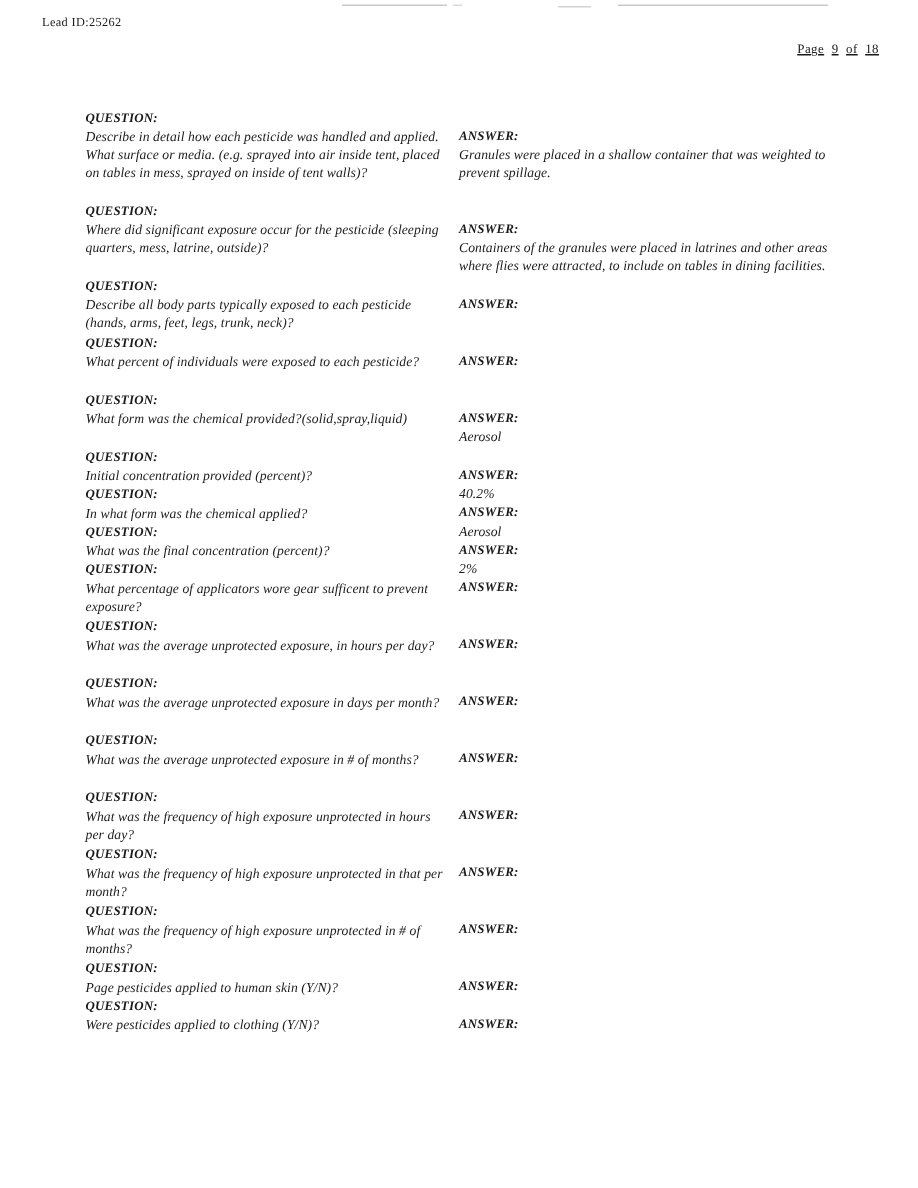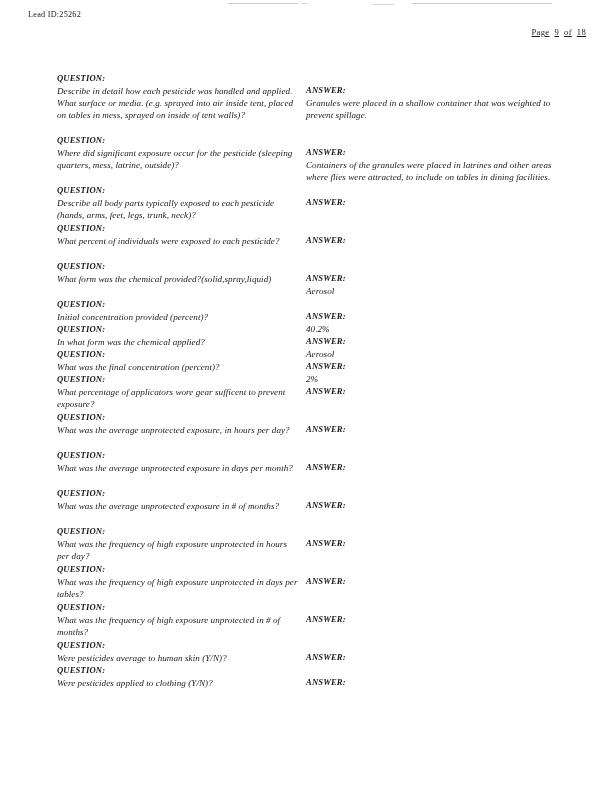--- a/index.html
+++ b/index.html
@@ -252,39 +252,39 @@
         <span class="lbl">QUESTION:</span>
         <span class="txt">What was the frequency of high exposure unprotected in hours per day?</span>
       </div>
       <div class="col-a">
         <span class="lbl">ANSWER:</span>
       </div>
     </div>
     <div class="qa-row" style="height: 38px;">
       <div class="col-q">
         <span class="lbl">QUESTION:</span>
-        <span class="txt">What was the frequency of high exposure unprotected in days per tables?</span>
+        <span class="txt">What was the frequency of high exposure unprotected in that per month?</span>
       </div>
       <div class="col-a">
         <span class="lbl">ANSWER:</span>
       </div>
     </div>
     <div class="qa-row" style="height: 38px;">
       <div class="col-q">
         <span class="lbl">QUESTION:</span>
         <span class="txt">What was the frequency of high exposure unprotected in # of months?</span>
       </div>
       <div class="col-a">
         <span class="lbl">ANSWER:</span>
       </div>
     </div>
     <div class="qa-row" style="height: 25px;">
       <div class="col-q">
         <span class="lbl">QUESTION:</span>
-        <span class="txt">Were pesticides average to human skin (Y/N)?</span>
+        <span class="txt">Page pesticides applied to human skin (Y/N)?</span>
       </div>
       <div class="col-a">
         <span class="lbl">ANSWER:</span>
       </div>
     </div>
     <div class="qa-row" style="height: 25px;">
       <div class="col-q">
         <span class="lbl">QUESTION:</span>
         <span class="txt">Were pesticides applied to clothing (Y/N)?</span>
       </div>

